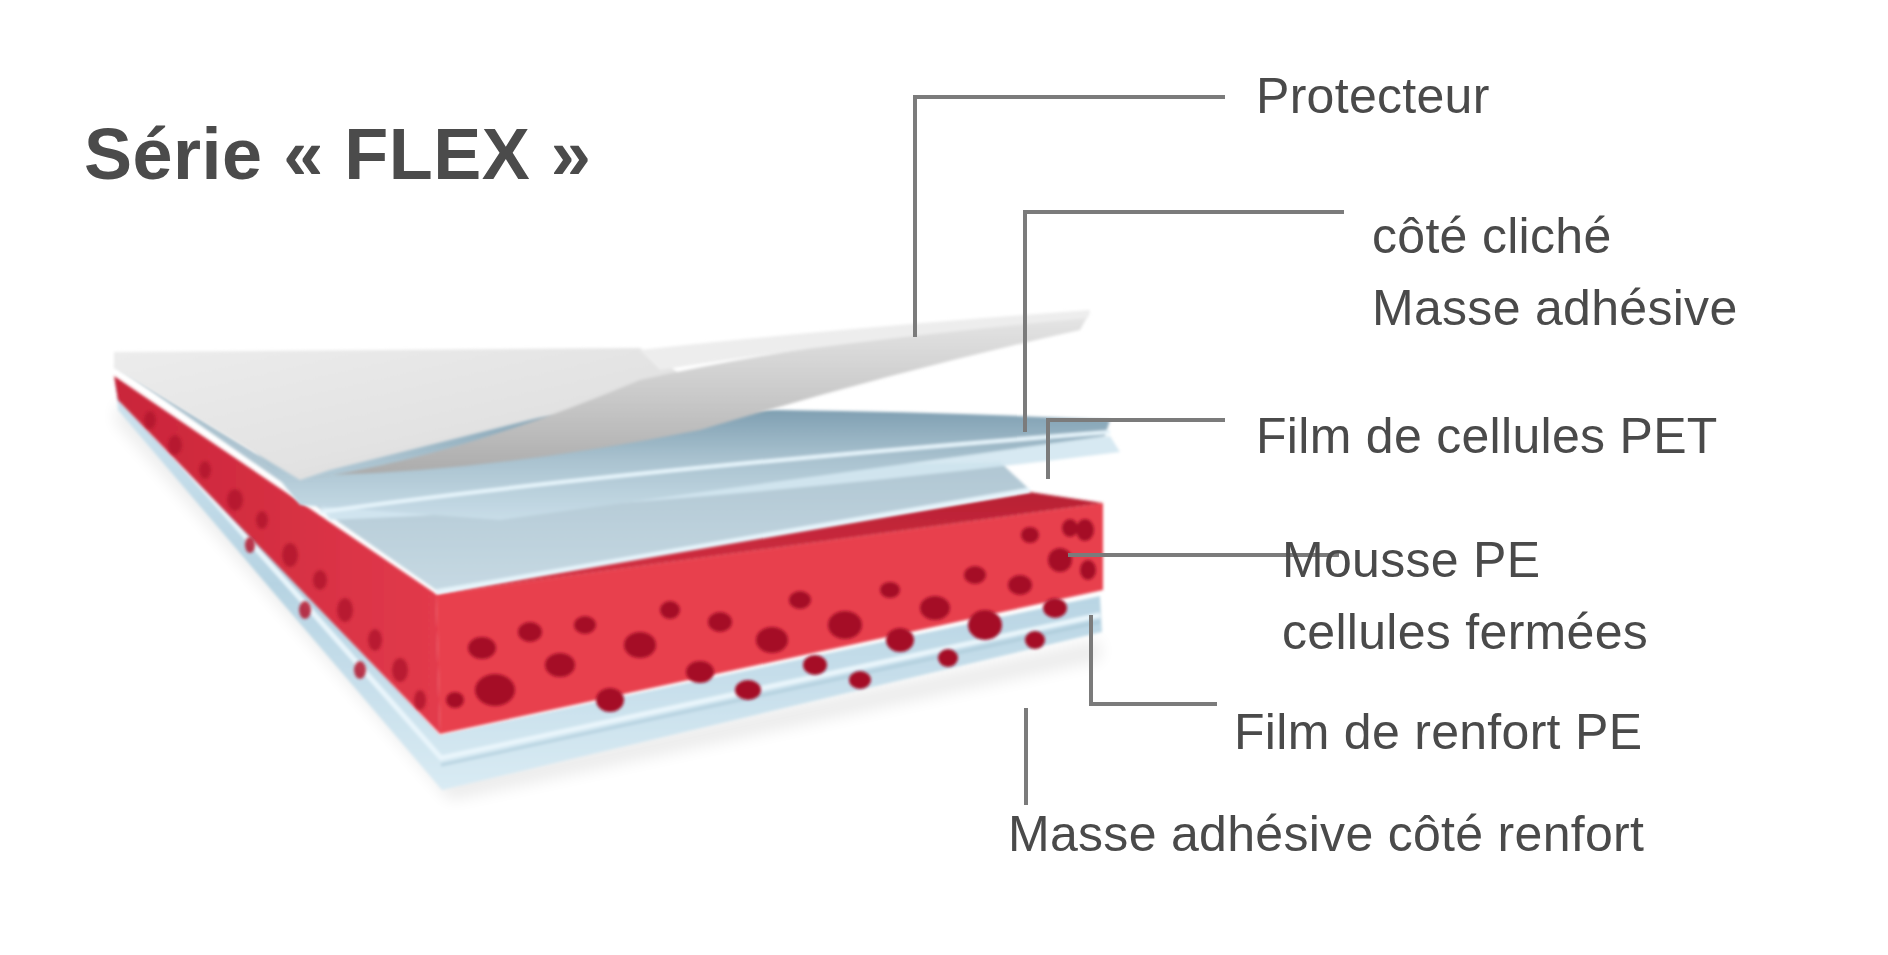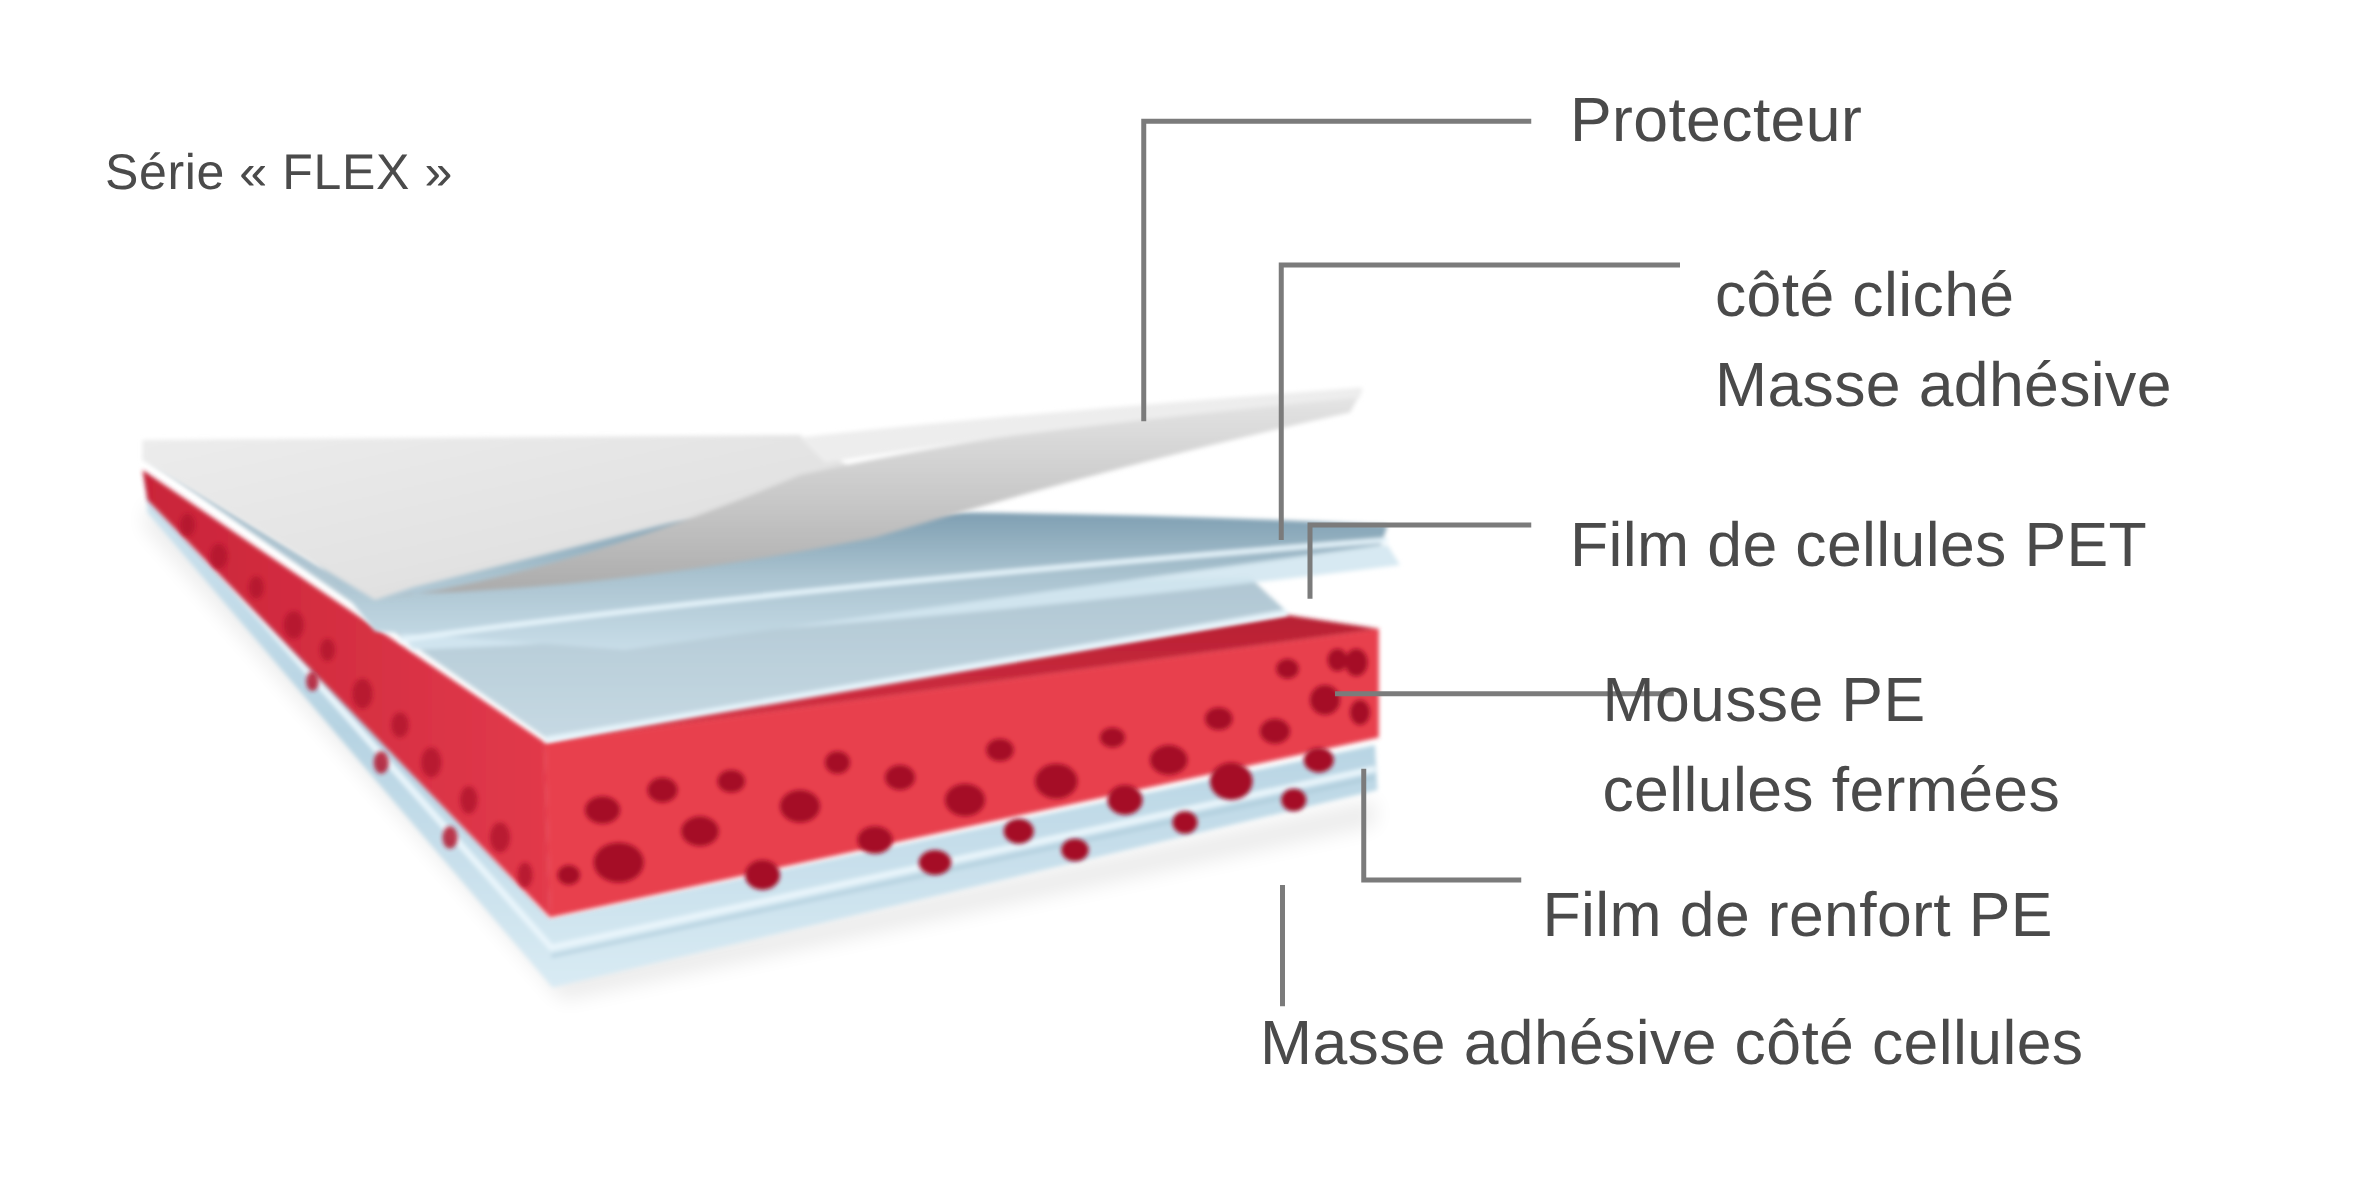--- a/index.html
+++ b/index.html
@@ -1,18 +1,18 @@
 <!DOCTYPE html>
 <html><head>
 <meta charset="utf-8">
 <style>
   html, body { margin: 0; padding: 0; background: #ffffff; }
   body { width: 1888px; height: 955px; position: relative; overflow: hidden;
          font-family: "Liberation Sans", "DejaVu Sans", sans-serif; color: #4a4a4a; }
-  .title { position: absolute; left: 84px; top: 118px; font-size: 40px; font-weight: 400;
+  .title { position: absolute; left: 84px; top: 118px; font-size: 72px; font-weight: 700;
            letter-spacing: 0.5px; color: #4b4b4b; white-space: nowrap; line-height: 1; }
   .label { position: absolute; font-size: 50px; line-height: 72px; color: #4a4a4a;
            white-space: nowrap; letter-spacing: 0.3px; }
   .label span { display: block; }
   svg.graphic { position: absolute; left: 0; top: 0; }
   .leader { stroke: #7b7b7b; stroke-width: 4; fill: none; stroke-linecap: square; }
 </style>
 </head>
 <body>
 
@@ -162,14 +162,14 @@
   <span>Film de cellules PET</span>
 </div>
 <div class="label" style="left:1282px; top:524px;">
   <span>Mousse PE</span>
   <span>cellules fermées</span>
 </div>
 <div class="label" style="left:1234px; top:696px;">
   <span>Film de renfort PE</span>
 </div>
 <div class="label" style="left:1008px; top:798px;">
-  <span>Masse adhésive côté cellules</span>
+  <span>Masse adhésive côté renfort</span>
 </div>
 
 </body></html>

